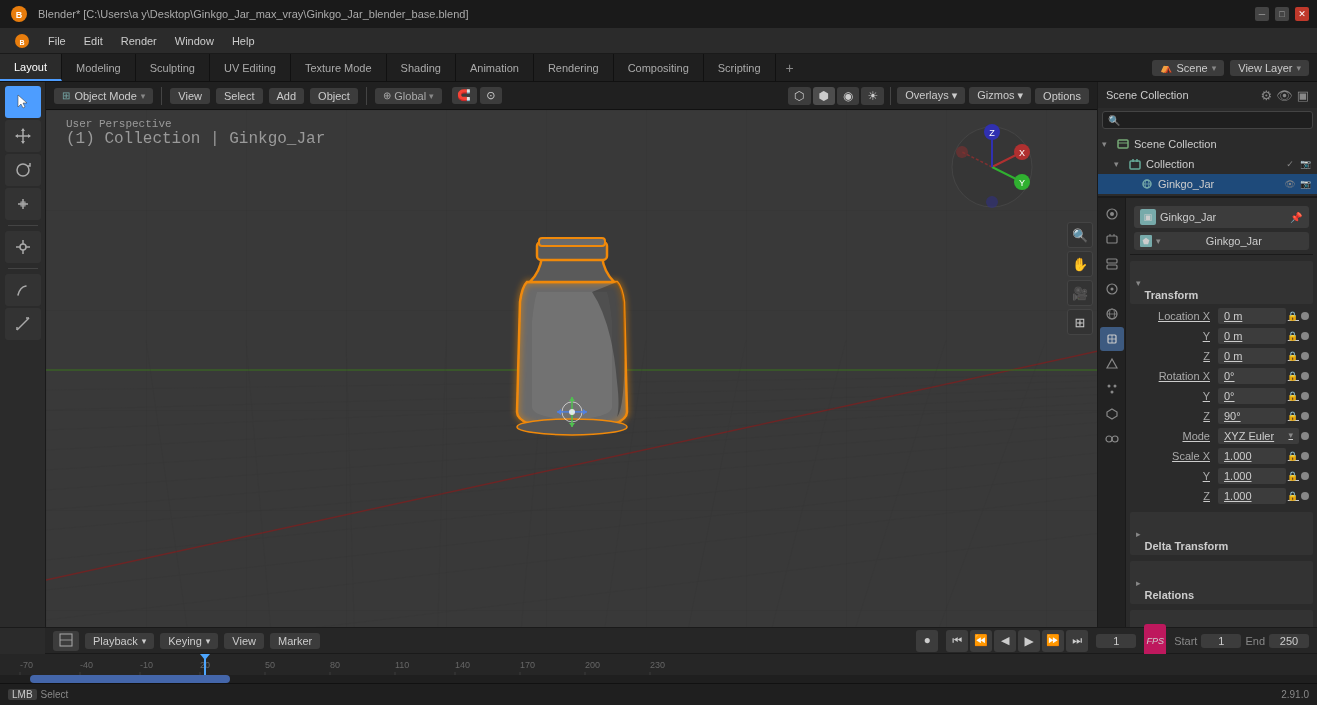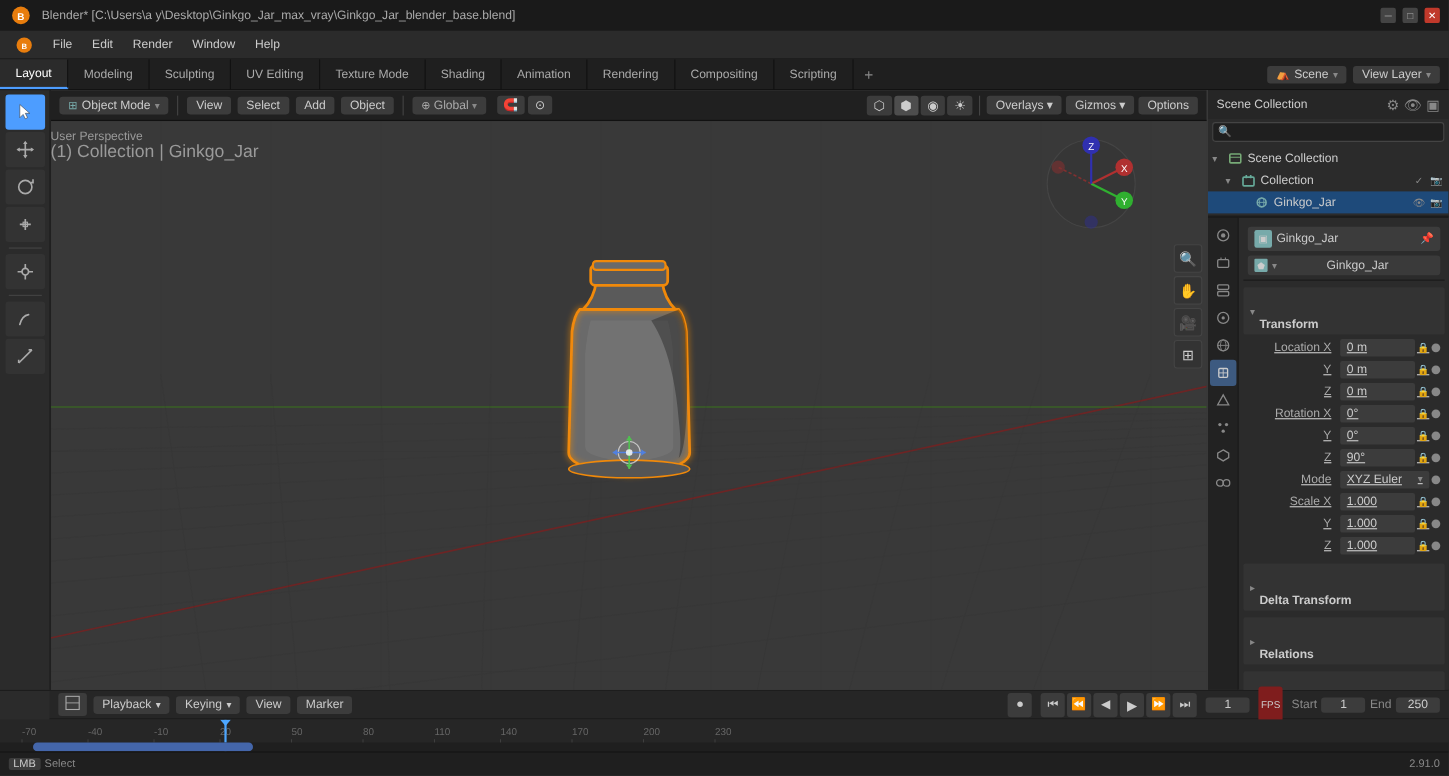--- a/index.html
+++ b/index.html
@@ -30,21 +30,21 @@
     .tool-btn { width: 36px; height: 32px; background: #333; border-radius: 3px; display: flex; align-items: center; justify-content: center; cursor: pointer; color: #aaa; font-size: 14px; }
     .tool-btn.active { background: #4d9dff; color: #fff; }
     .tool-sep { width: 30px; height: 1px; background: #444; margin: 3px 0; }
 
     
     #viewport { flex: 1; position: relative; background: #393939; overflow: hidden; }
     .vp-header-item { padding: 2px 8px; background: #3c3c3c; border-radius: 3px; font-size: 11px; color: #ccc; cursor: pointer; display: flex; align-items: center; gap: 4px; }
     .vp-header-sep { width: 1px; height: 18px; background: #444; margin: 0 2px; }
 
     
-    .vp-info { position: absolute; top: 36px; left: 0; color: #9a9a9a; font-size: 11px; pointer-events: none; }
+    .vp-info { position: absolute; top: 36px; left: 20px; color: #9a9a9a; font-size: 11px; pointer-events: none; font-family: Liberation Mono, monospace; }
 
     
     #nav-gizmo { position: absolute; top: 40px; right: 20px; width: 80px; height: 80px; }
 
     
     #right-panel { width: 220px; background: #2b2b2b; border-left: 1px solid #1a1a1a; display: flex; flex-direction: column; }
 
     
     #outliner { flex: 0 0 140px; border-bottom: 1px solid #1a1a1a; overflow: hidden; }
     #outliner-header { height: 26px; background: #262626; display: flex; align-items: center; padding: 0 8px; justify-content: space-between; }
@@ -746,21 +746,21 @@
         <div style="width:22px; height:22px; background:#3c3c3c; border-radius:3px; display:flex; align-items:center; justify-content:center; cursor:pointer; font-size:11px;">⏮</div>
         <div style="width:22px; height:22px; background:#3c3c3c; border-radius:3px; display:flex; align-items:center; justify-content:center; cursor:pointer; font-size:11px;">⏪</div>
         <div style="width:22px; height:22px; background:#3c3c3c; border-radius:3px; display:flex; align-items:center; justify-content:center; cursor:pointer; font-size:11px;">◀</div>
         <div style="width:22px; height:22px; background:#3c3c3c; border-radius:3px; display:flex; align-items:center; justify-content:center; cursor:pointer; font-size:12px;">▶</div>
         <div style="width:22px; height:22px; background:#3c3c3c; border-radius:3px; display:flex; align-items:center; justify-content:center; cursor:pointer; font-size:11px;">⏩</div>
         <div style="width:22px; height:22px; background:#3c3c3c; border-radius:3px; display:flex; align-items:center; justify-content:center; cursor:pointer; font-size:11px;">⏭</div>
       </div>
 
       <div class="tl-frame-input">1</div>
 
-      <div style="width:22px; height:33px; background:#7f1d1d; border-radius:3px; display:flex; align-items:center; justify-content:center; cursor:pointer; font-size:9px;">FPS</div>
+      <div style="width:22px; height:33px; background:#be185d; border-radius:3px; display:flex; align-items:center; justify-content:center; cursor:pointer; font-size:9px;font-style:italic;">FPS</div>
 
       <div style="display:flex; align-items:center; gap:4px; font-size:11px; color:#888;">
         <span>Start</span>
         <div class="tl-frame-input">1</div>
         <span>End</span>
         <div class="tl-frame-input">250</div>
       </div>
     </div>
   </div>
   <div id="timeline-body" style="position:relative; overflow:hidden; background:#262626;">

